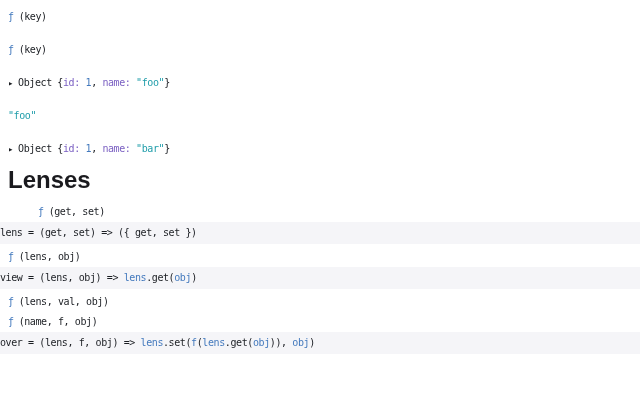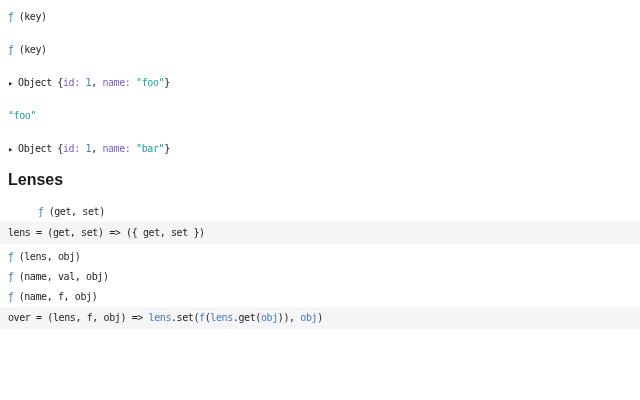--- a/index.html
+++ b/index.html
@@ -25,35 +25,34 @@
   .after-band { margin-top: 6px; }
   .fn-glyph { color: #4379bd; margin-right: 5px; }
   .tgl { color: #1b1e23; margin-right: 5px; font-size: 9px; }
   .k { color: #7a5fc2; }
   .n { color: #4379bd; }
   .s { color: #1f9daa; }
   .v { color: #4379bd; }
   h2.heading {
     margin: 13px 0 0 8px;
     font-family: "Liberation Sans", sans-serif;
-    font-size: 16px;
+    font-size: 24px;
     line-height: 22px;
     height: 22px;
     font-weight: bold;
     color: #1a1a1e;
   }
   .band {
     margin-top: 3px;
     height: 22px;
     width: 640px;
     background: #f5f5f8;
   }
   .band .code {
     display: block;
-    padding-left: 8px;
     font-family: inherit;
     font-size: 10px;
     line-height: 22px;
     letter-spacing: -0.4px;
     white-space: pre;
     color: #1b1e23;
   }
 </style>
 </head>
 <body>
@@ -73,22 +72,25 @@
   <h2 class="heading">Lenses</h2>
 
   <div class="out after-h"><span class="fn-glyph">ƒ</span><span>(get, set)</span></div>
 
   <div class="band">
       <code class="code"><span>lens = (get, set) =&gt; ({ get, set })</span></code>
     </div>
 
   <div class="out after-band"><span class="fn-glyph">ƒ</span><span>(lens, obj)</span></div>
 
+  <div class="band">
+      <code class="code"><span>view = (lens, obj) =&gt; </span><span class="v">lens</span><span>.get(</span><span class="v">obj</span><span>)</span></code>
+    </div>
 
-  <div class="out after-band"><span class="fn-glyph">ƒ</span><span>(name, val, obj)</span></div>
+  <div class="out after-band"><span class="fn-glyph">ƒ</span><span>(lens, val, obj)</span></div>
 
 
   <div class="out after-band"><span class="fn-glyph">ƒ</span><span>(name, f, obj)</span></div>
 
   <div class="band">
       <code class="code"><span>over = (lens, f, obj) =&gt; </span><span class="v">lens</span><span>.set(</span><span class="v">f</span><span>(</span><span class="v">lens</span><span>.get(</span><span class="v">obj</span><span>)), </span><span class="v">obj</span><span>)</span></code>
     </div>
 
 </div>
 

